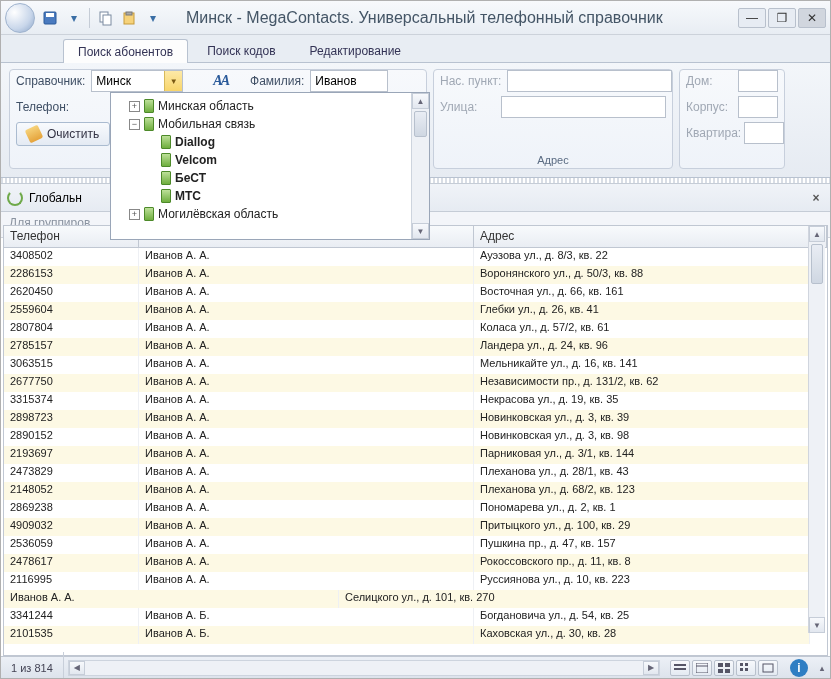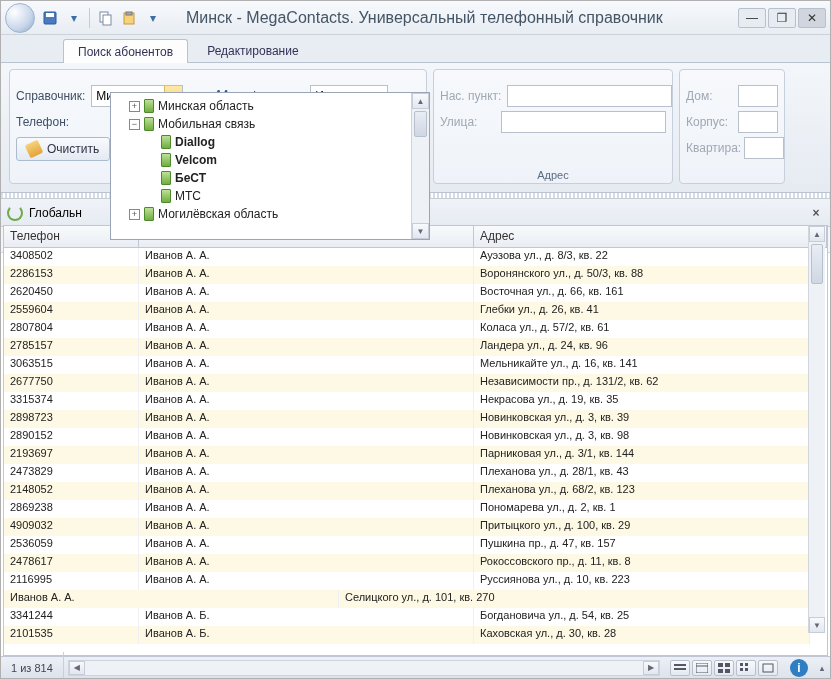--- a/index.html
+++ b/index.html
@@ -13,21 +13,21 @@
   .titlebar .title { margin-left: 24px; font-size: 16px; color: #445566; flex: 1; }
   .win-btns { display: flex; gap: 2px; }
   .win-btn { width: 28px; height: 20px; border: 1px solid #b8c0cc; background: #e7ecf3; display: flex; align-items: center; justify-content: center; font-size: 12px; color: #333; border-radius: 2px; }
   .win-btn.close { background: #d1d6de; }
 
   .ribbon-tabs { height: 28px; background: #e8edf3; display: flex; align-items: flex-end; padding-left: 62px; border-bottom: 1px solid #b8c2d0; gap: 4px; }
   .ribbon-tab { padding: 5px 14px 4px; border: 1px solid transparent; border-bottom: none; color: #335; border-radius: 3px 3px 0 0; }
   .ribbon-tab.active { background: #fdfdfd; border-color: #b8c2d0; position: relative; top: 1px; }
 
   .ribbon-body { background: linear-gradient(#f3f6fa, #e6ebf2); border-bottom: 1px solid #b8c2d0; padding: 6px 8px 8px; display: flex; gap: 6px; position: relative; }
-  .group { border: 1px solid #c7cfdc; border-radius: 4px; padding: 15px 6px 18px; position: relative; background: linear-gradient(#f7f9fc, #eff3f9); }
+  .group { border: 1px solid #c7cfdc; border-radius: 4px; padding: 0 6px 18px; position: relative; background: linear-gradient(#f7f9fc, #eff3f9); }
   .group-title { position: absolute; bottom: 2px; left: 0; right: 0; text-align: center; font-size: 11px; color: #5a6b82; }
   .row { display: flex; align-items: center; gap: 6px; margin-bottom: 4px; }
   .lbl { color: #405066; font-size: 12px; white-space: nowrap; }
   .lbl.dim { color: #a0a8b4; }
   .combo, .txt { height: 22px; border: 1px solid #b8c0cc; background: #fff; padding: 0 4px; font-size: 12px; }
   .combo { display: inline-flex; align-items: center; position: relative; }
   .combo .arrow { position: absolute; right: 0; top: 0; bottom: 0; width: 18px; background: linear-gradient(#fde9a7, #f8d56a); border-left: 1px solid #d6b95a; display: flex; align-items: center; justify-content: center; font-size: 8px; color: #7a5a14; }
   .btn { height: 24px; padding: 0 10px; border: 1px solid #aabbd0; background: linear-gradient(#f8fafd, #e4eaf3); border-radius: 3px; display: inline-flex; align-items: center; gap: 6px; color: #334; }
   .clear-icon { width: 14px; height: 14px; background: linear-gradient(#f6d27a, #e5a33b); border-radius: 2px; transform: rotate(-25deg); }
   .aa-icon { font-family: Georgia, serif; font-style: italic; font-weight: bold; color: #2a5a9a; letter-spacing: -2px; font-size: 14px; }
@@ -113,20 +113,21 @@
   <div class="title">Минск - MegaContacts. Универсальный телефонный справочник</div>
   <div class="win-btns">
     <div class="win-btn">—</div>
     <div class="win-btn">❐</div>
     <div class="win-btn close">✕</div>
   </div>
 </div>
 
 <div class="ribbon-tabs">
   <div class="ribbon-tab active">Поиск абонентов</div>
+  <div class="ribbon-tab">Поиск кодов</div>
   <div class="ribbon-tab">Редактирование</div>
 </div>
 
 <div class="ribbon-body">
   <div class="group" style="width:418px;">
     <div class="row">
       <span class="lbl">Справочник:</span>
       <span class="combo" style="width:92px">
         <span>Минск</span>
         <span class="arrow">▼</span>
@@ -167,21 +168,21 @@
           <div class="tree-row l2">
             <span class="node-icon"></span>
             <span style="font-weight: bold;">Velcom</span>
           </div>
           <div class="tree-row l2">
             <span class="node-icon"></span>
             <span style="font-weight: bold;">БеСТ</span>
           </div>
           <div class="tree-row l2">
             <span class="node-icon"></span>
-            <span style="font-weight: normal;">МТС</span>
+            <span style="font-weight: bold;">МТС</span>
           </div>
           <div class="tree-row l1">
             <span class="exp">+</span>
             <span class="node-icon"></span>
             <span>Могилёвская область</span>
           </div>
         </div>
       <div class="dd-scroll">
         <div class="sbtn">▲</div>
         <div class="thumb"></div>

